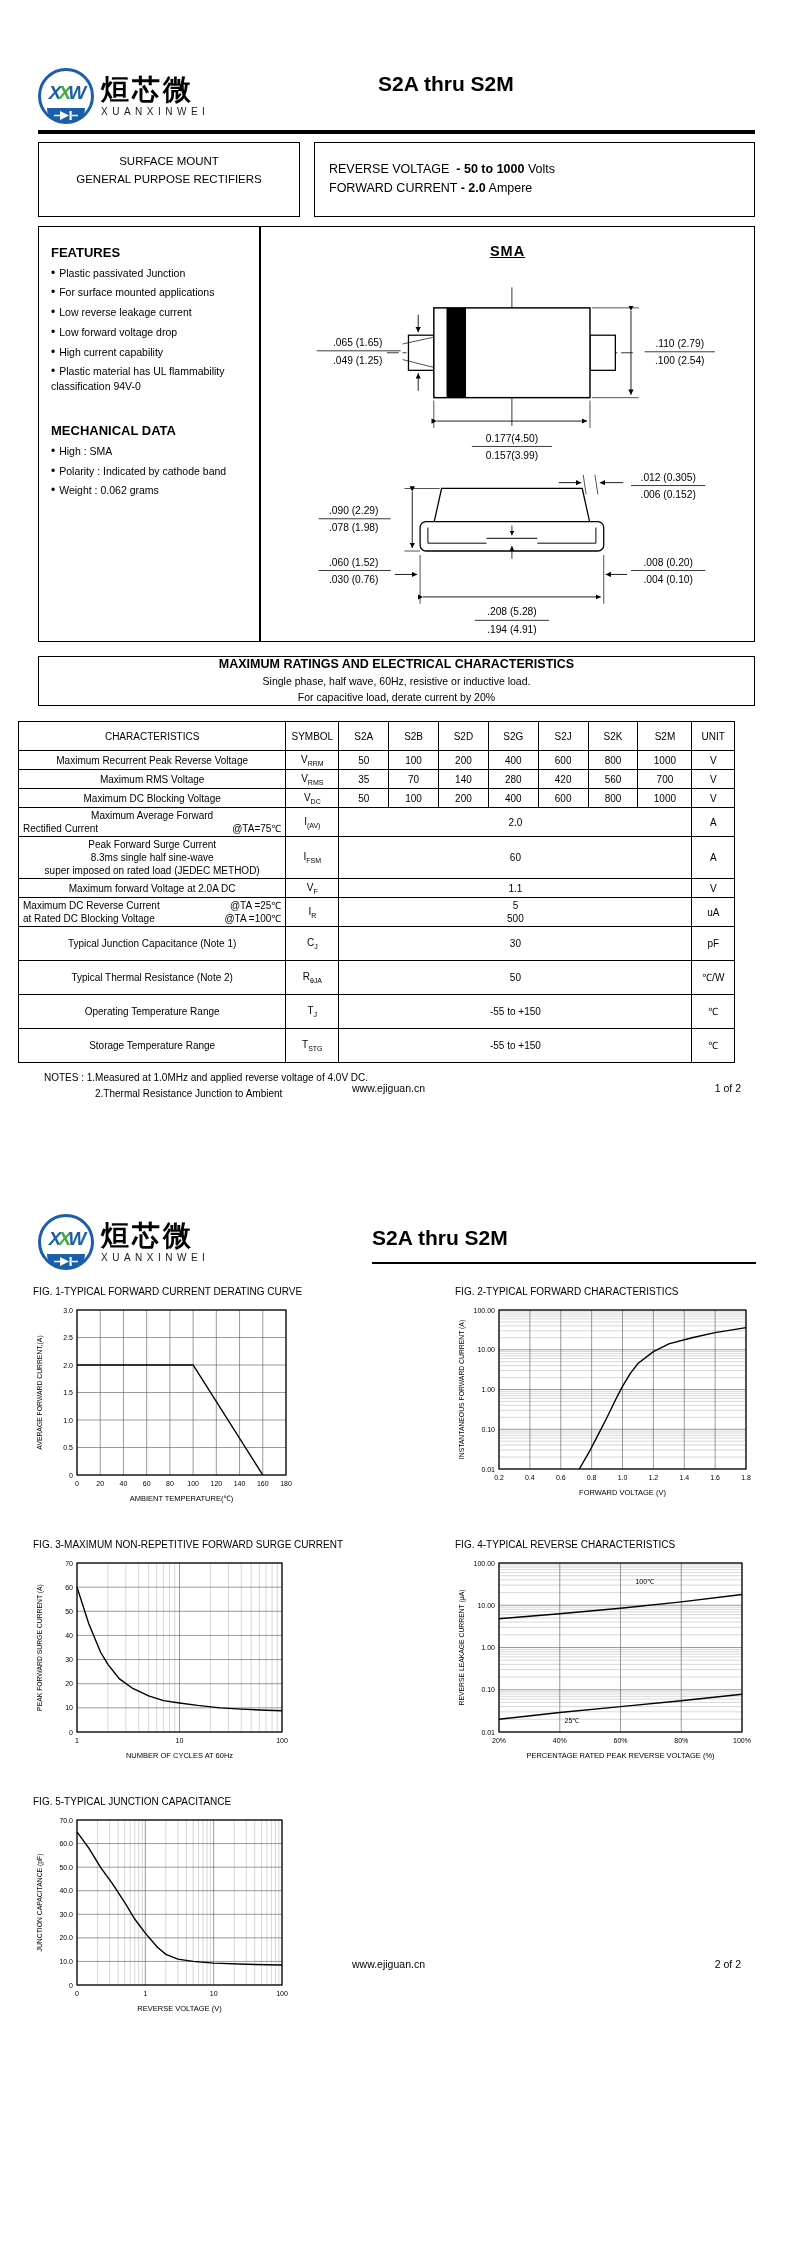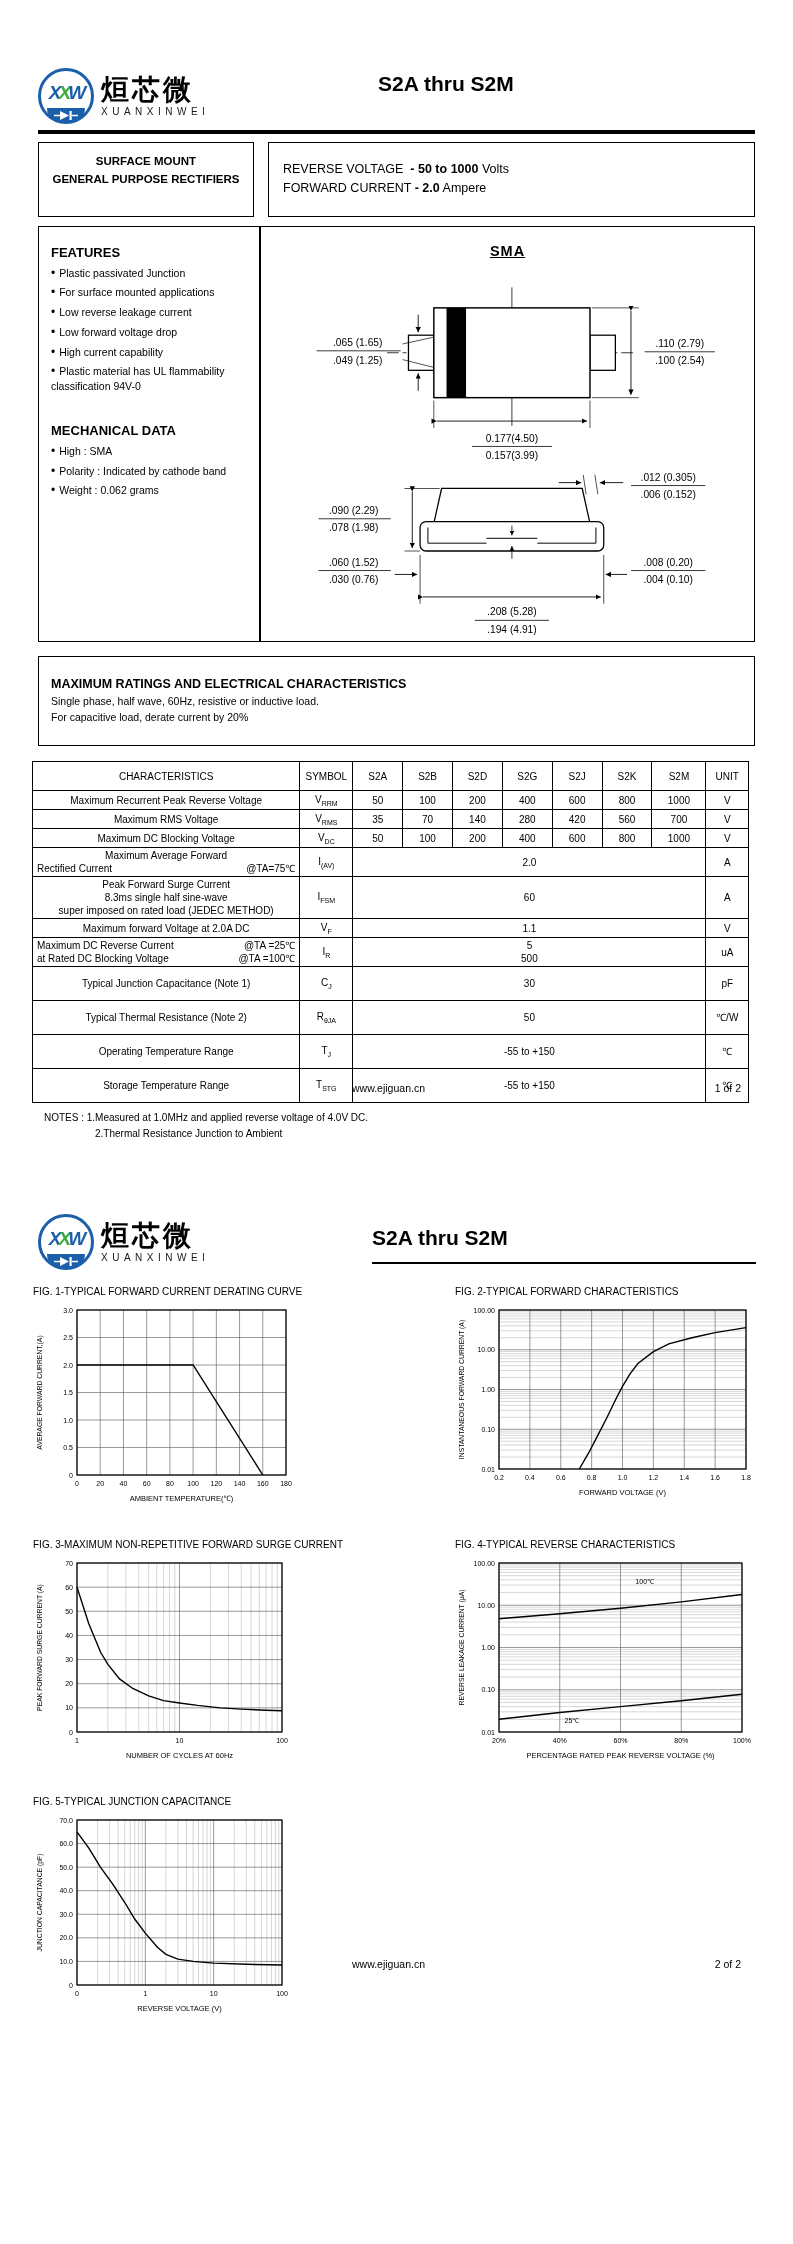--- a/index.html
+++ b/index.html
@@ -17,44 +17,44 @@
     display:flex;align-items:center;justify-content:center;}
   .brand-txt{display:flex;flex-direction:column;}
   .brand-cn{font-size:28px;font-weight:bold;letter-spacing:3px;line-height:1.05;}
   .brand-en{font-size:10px;letter-spacing:4.5px;color:#1a1a1a;margin-top:1px;}
   .part-title{position:absolute;left:378px;top:28px;font-size:21px;font-weight:bold;}
   .rule-thick{height:4px;background:#000;margin:6px 38px 8px 38px;}
 
   
   .hdr-boxes{display:flex;gap:14px;margin:0 38px;}
   .hbox{border:1.5px solid #000;box-sizing:border-box;}
-  .hbox-left{width:216px;text-align:center;padding:10px 4px;font-weight:bold;font-size:11.5px;line-height:1.55;}
+  .hbox-left{width:262px;text-align:center;padding:10px 4px;font-weight:normal;font-size:11.5px;line-height:1.55;}
   .hbox-right{flex:1;padding:17px 14px;font-size:12.5px;line-height:1.55;}
   .bold{font-weight:bold;}
 
   
   .mid{display:flex;margin:9px 38px 0 38px;}
   .fbox{width:222px;min-height:412px;border:1.5px solid #000;box-sizing:border-box;padding:14px 12px;font-size:10.5px;}
   .sec-title{font-weight:bold;font-size:13px;margin:4px 0 5px 0;}
   .blist{list-style:none;margin:0;padding:0;}
   .blist li{margin:3.5px 0;line-height:1.35;}
   .blist li::before{content:"\2022";margin-right:4px;font-size:12px;}
   .mech-gap{height:22px;}
   .pbox{flex:1;min-height:412px;border:1.5px solid #000;box-sizing:border-box;padding:6px 4px;text-align:center;}
   .sma-name{display:inline-block;font-weight:bold;font-size:14.5px;text-decoration:underline;margin:10px 0 0 0;letter-spacing:1px;}
   .pkg-svg{display:block;margin:2px auto 0 auto;}
   .dimtxt{font-size:10.5px;}
 
   
-  .ratings-box{border:1.5px solid #000;margin:14px 38px 0 38px;padding:20px 12px;}
+  .ratings-box{border:1.5px solid #000;margin:14px 38px 0 38px;padding:0 12px;text-align:center;}
   .r-title{font-weight:bold;font-size:12.5px;margin-bottom:3px;}
   .r-line{font-size:10.5px;line-height:1.5;}
 
   
-  table.chars{border-collapse:collapse;margin:15px 38px 0 32px;width:717px;font-size:10px;table-layout:fixed;}
+  table.chars{border-collapse:collapse;margin:15px 38px 0 18px;width:717px;font-size:10px;table-layout:fixed;}
   table.chars th,table.chars td{border:1px solid #000;padding:1px 4px;text-align:center;vertical-align:middle;line-height:1.3;}
   table.chars th{font-weight:normal;height:26px;}
   td.tl{text-align:left;}
   td.sym sub,th sub{font-size:7px;}
   .twolab{display:flex;justify-content:space-between;}
   tr.tall td{height:31px;}
   tr.h18 td{height:16px;}
 
   .notes{margin:7px 38px 0 44px;font-size:10px;line-height:1.55;}
   .notes .n2{margin-left:51px;}

